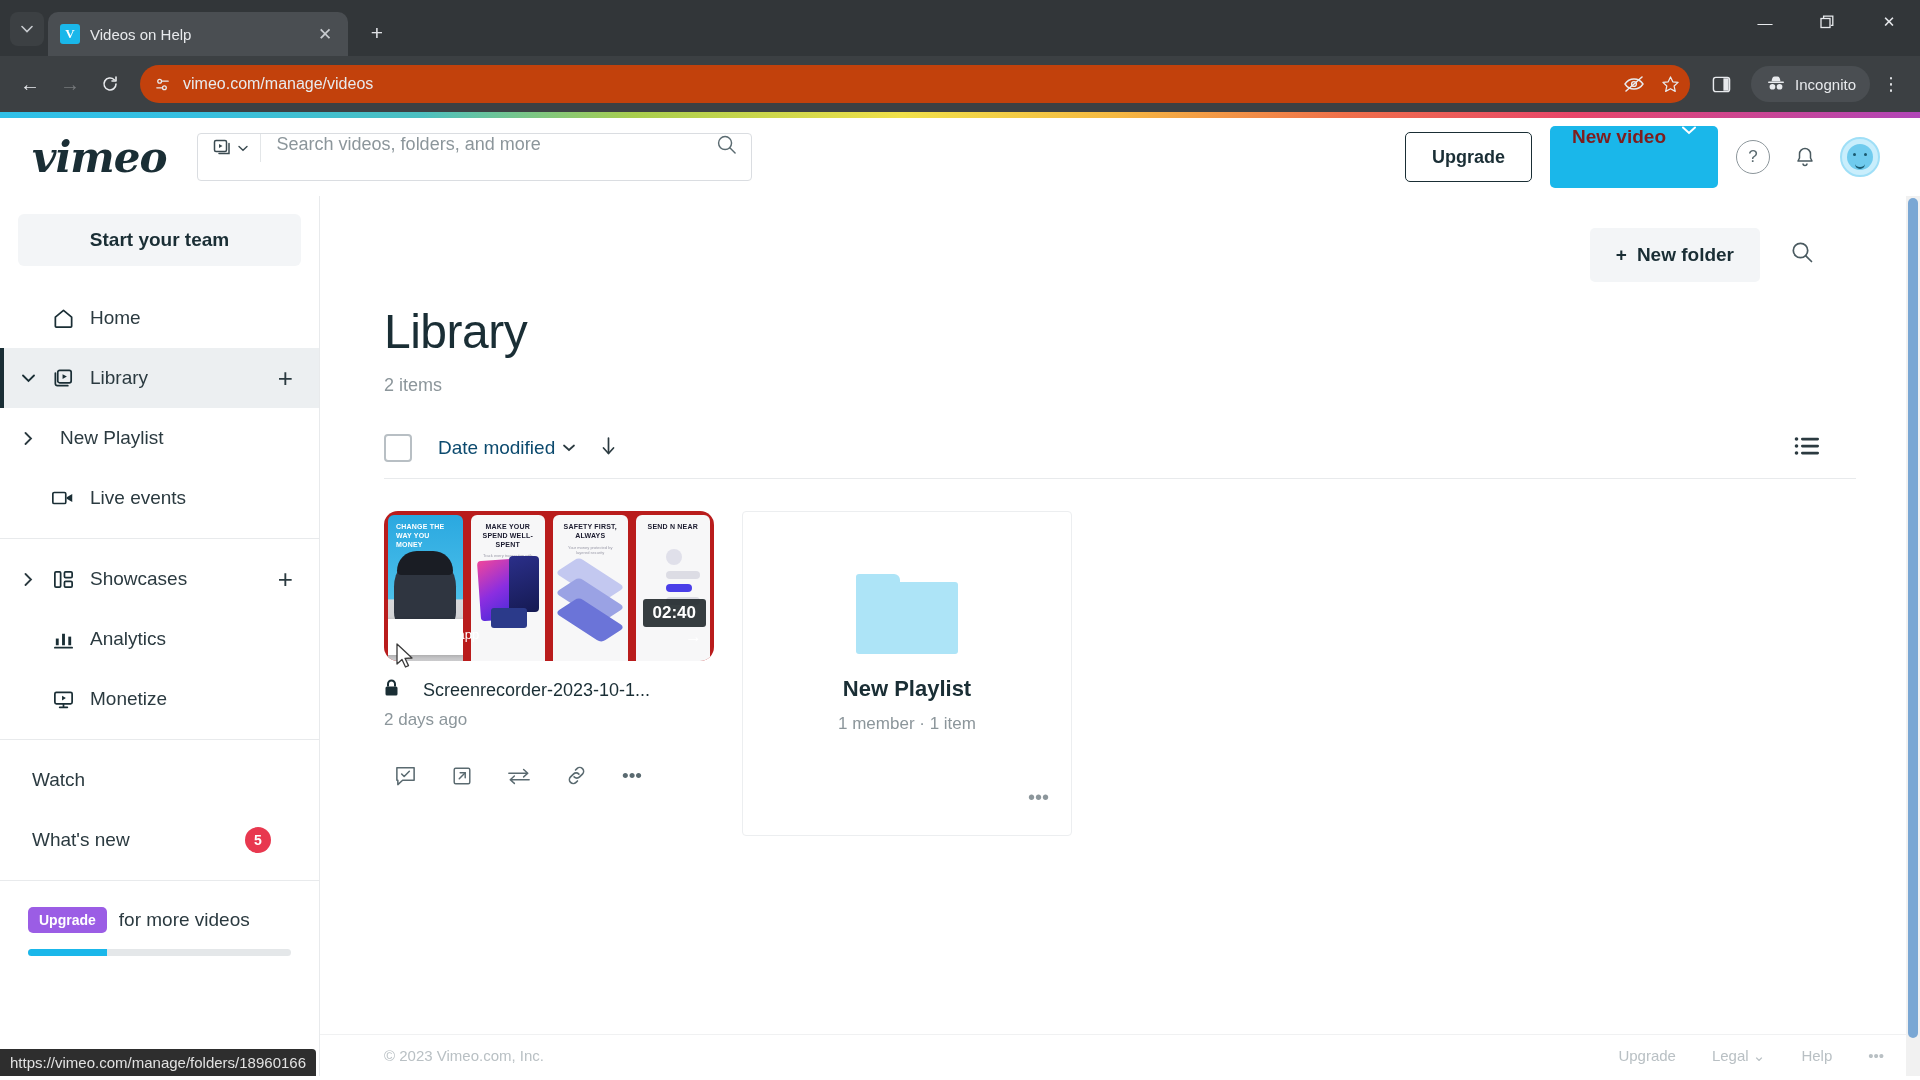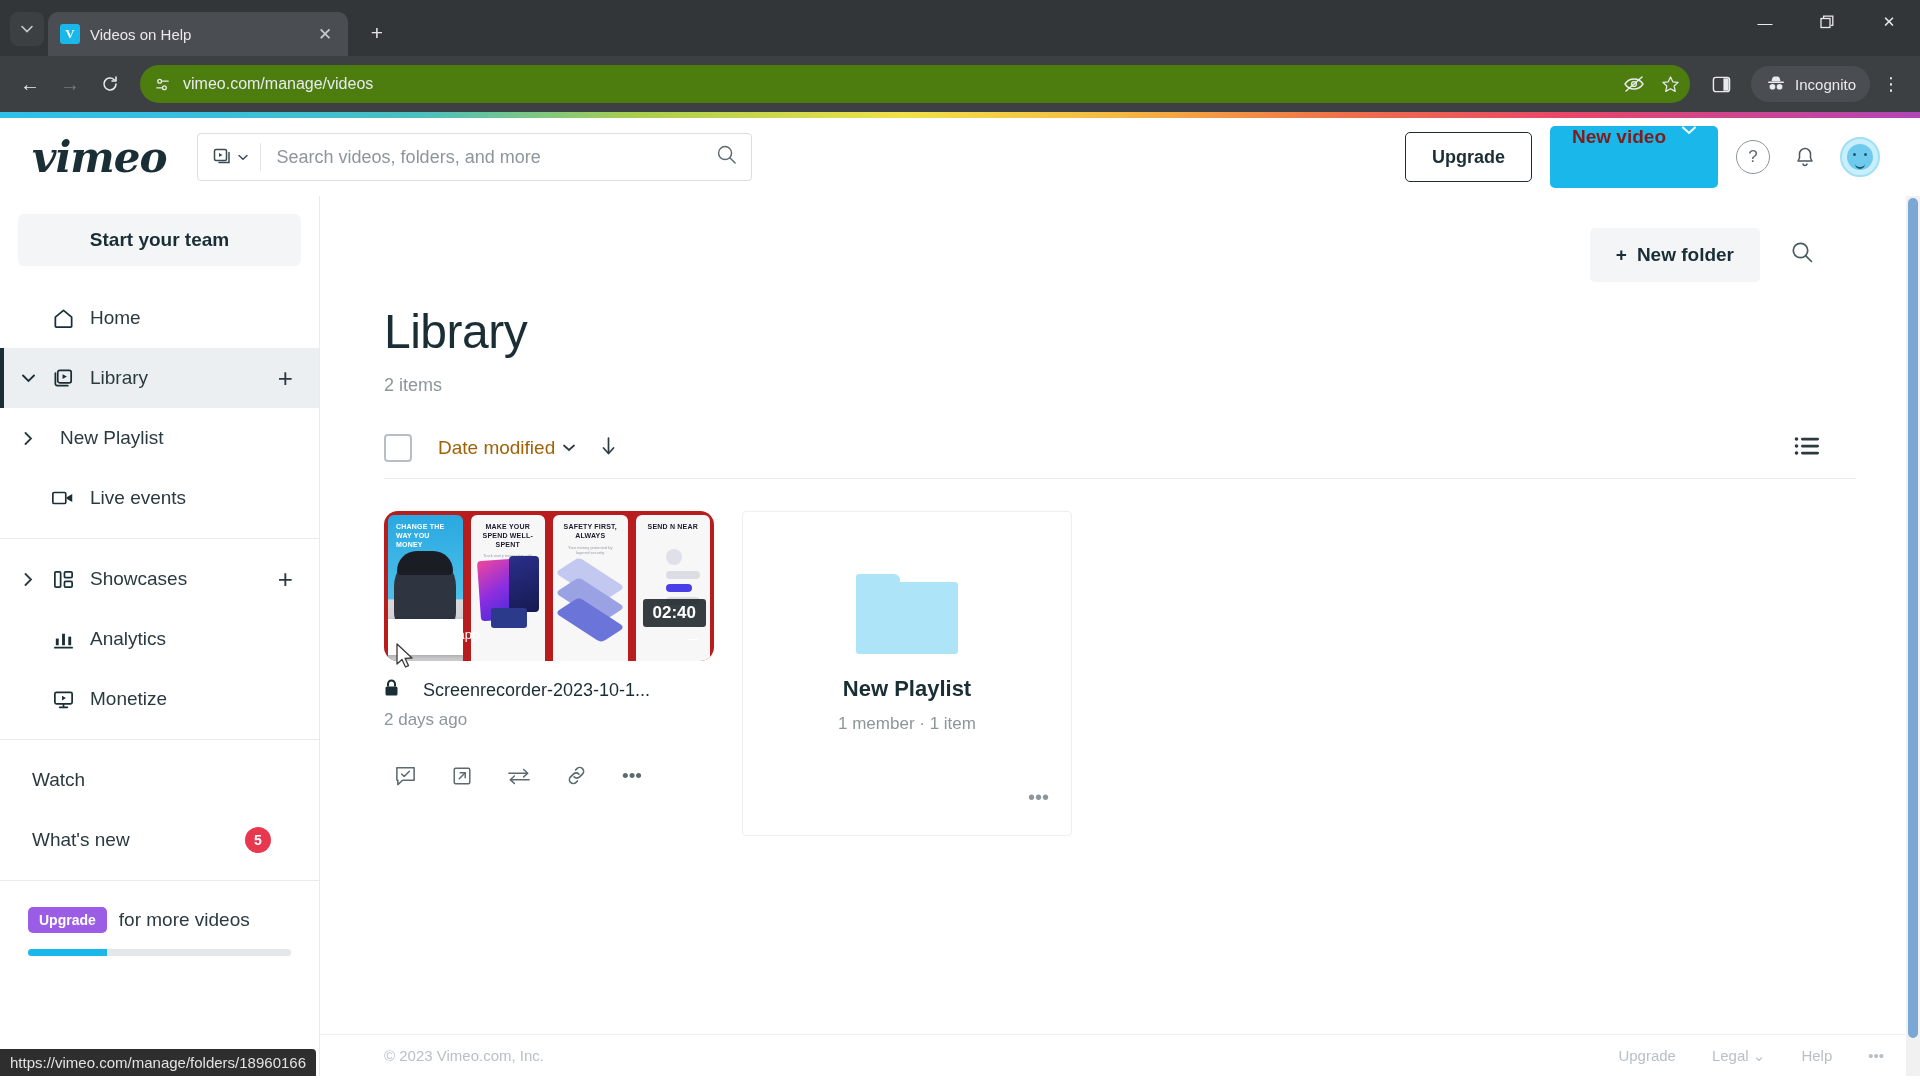--- a/index.html
+++ b/index.html
@@ -58,21 +58,21 @@
     height: 56px; background: #3c4043;
     display: flex; align-items: center; padding: 0 12px; gap: 4px;
   }
   .nav-btn {
     width: 36px; height: 36px; border-radius: 50%;
     display: flex; align-items: center; justify-content: center;
     color: #e8eaed; font-size: 20px;
   }
   .nav-btn.disabled { color: #76797c; }
   .omnibox {
-    flex: 1; height: 38px; background: #4d7c0f; border-radius: 19px;
+    flex: 1; height: 38px; background: #c2410c; border-radius: 19px;
     display: flex; align-items: center; padding: 0 14px; gap: 12px;
     margin: 16px 8px; position: relative;
   }
   .omni-url { color: #e8eaed; font-size: 16px; }
   .omni-right {
     position: absolute; right: 10px; display: flex; align-items: center; gap: 16px;
   }
   .toolbar-icon { color: #e8eaed; display: flex; align-items: center; }
   .incognito-pill {
     height: 36px; background: #4a4e52; border-radius: 18px;
@@ -95,21 +95,21 @@
     height: 78px; background: #fff; display: flex; align-items: center;
     padding: 0 22px; flex-shrink: 0;
   }
   .vimeo-logo {
     font-family: "DejaVu Serif", serif; font-style: italic; font-weight: bold;
     font-size: 42px; color: #1a2e35; letter-spacing: -1px;
     margin-right: 30px; padding-left: 10px;
   }
   .searchbar {
     width: 555px; height: 48px; border: 1px solid #dadde1; border-radius: 4px;
-    display: flex; align-items: center; padding: 0 14px; gap: 10px;
+    display: flex; align-items: flex-start; padding: 0 14px; gap: 10px;
   }
   .search-type {
     display: flex; align-items: center; gap: 6px; color: #3a4a50;
     padding-right: 12px; border-right: 1px solid #e3e6e8; height: 28px;
   }
   .search-input-txt { flex: 1; color: #8c969b; font-size: 18px; padding-left: 6px; }
   .search-mag { color: #5a6a70; font-size: 19px; }
 
   .vheader-right {
     margin-left: auto; display: flex; align-items: center; gap: 18px; padding-right: 18px;
@@ -209,21 +209,21 @@
   .item-count { font-size: 18px; color: #8c969b; margin-top: 16px; }
 
   .listbar {
     margin-top: 38px; border-bottom: 1px solid #e8eaec; padding-bottom: 16px;
     display: flex; align-items: center; gap: 26px; padding-right: 36px;
   }
   .chkbox {
     width: 28px; height: 28px; border: 2px solid #b8bfc4; border-radius: 4px; background: #fff;
   }
   .sort-sel {
-    display: flex; align-items: center; gap: 8px; color: #a16207; font-size: 19px;
+    display: flex; align-items: center; gap: 8px; color: #0c4a6e; font-size: 19px;
   }
   .sort-dir { color: #2b3a40; font-size: 20px; }
   .view-toggle { margin-left: auto; color: #2b3a40; }
 
   .grid { display: flex; gap: 28px; margin-top: 32px; }
 
   .video-card { width: 330px; }
   .thumb {
     width: 330px; height: 150px; background: #b91c1c; border-radius: 14px;
     position: relative; overflow: hidden; display: flex;

